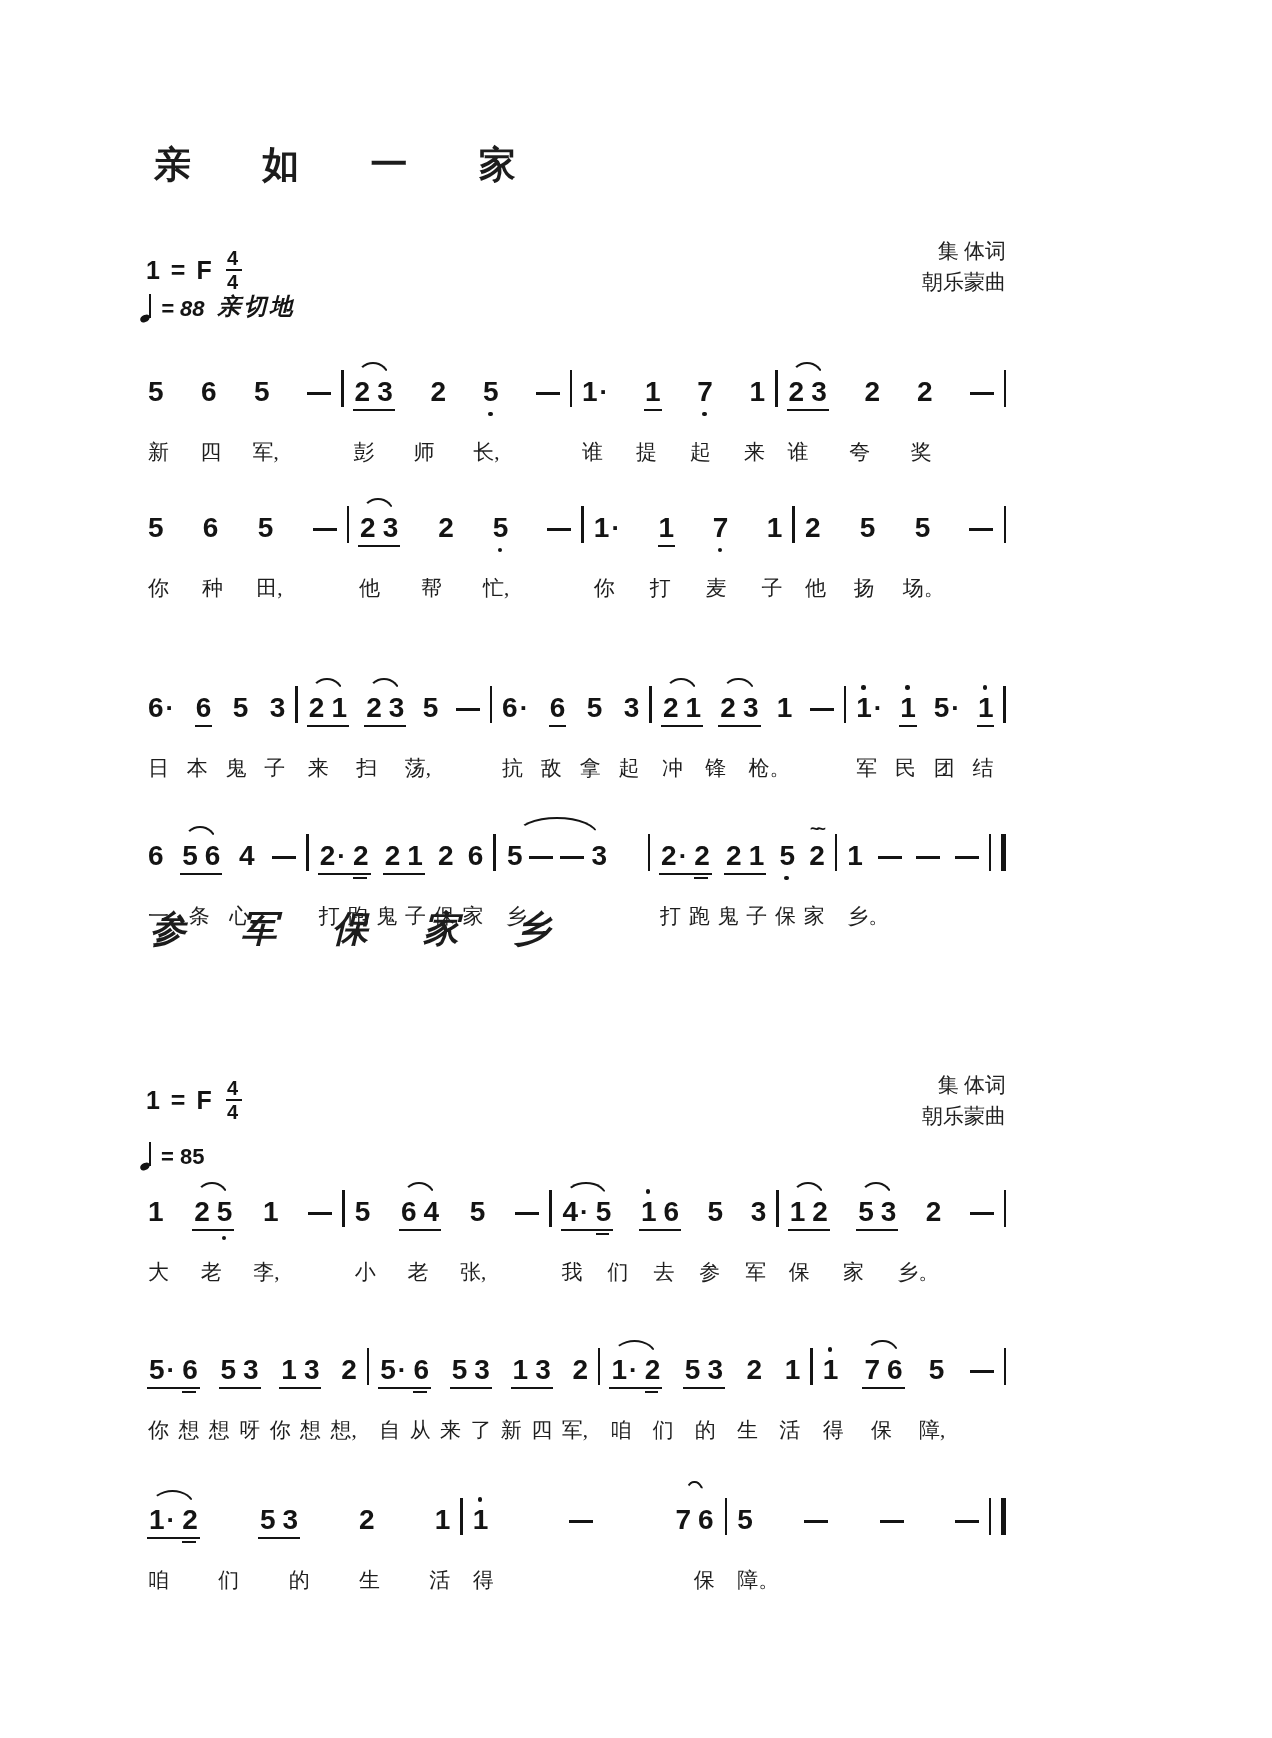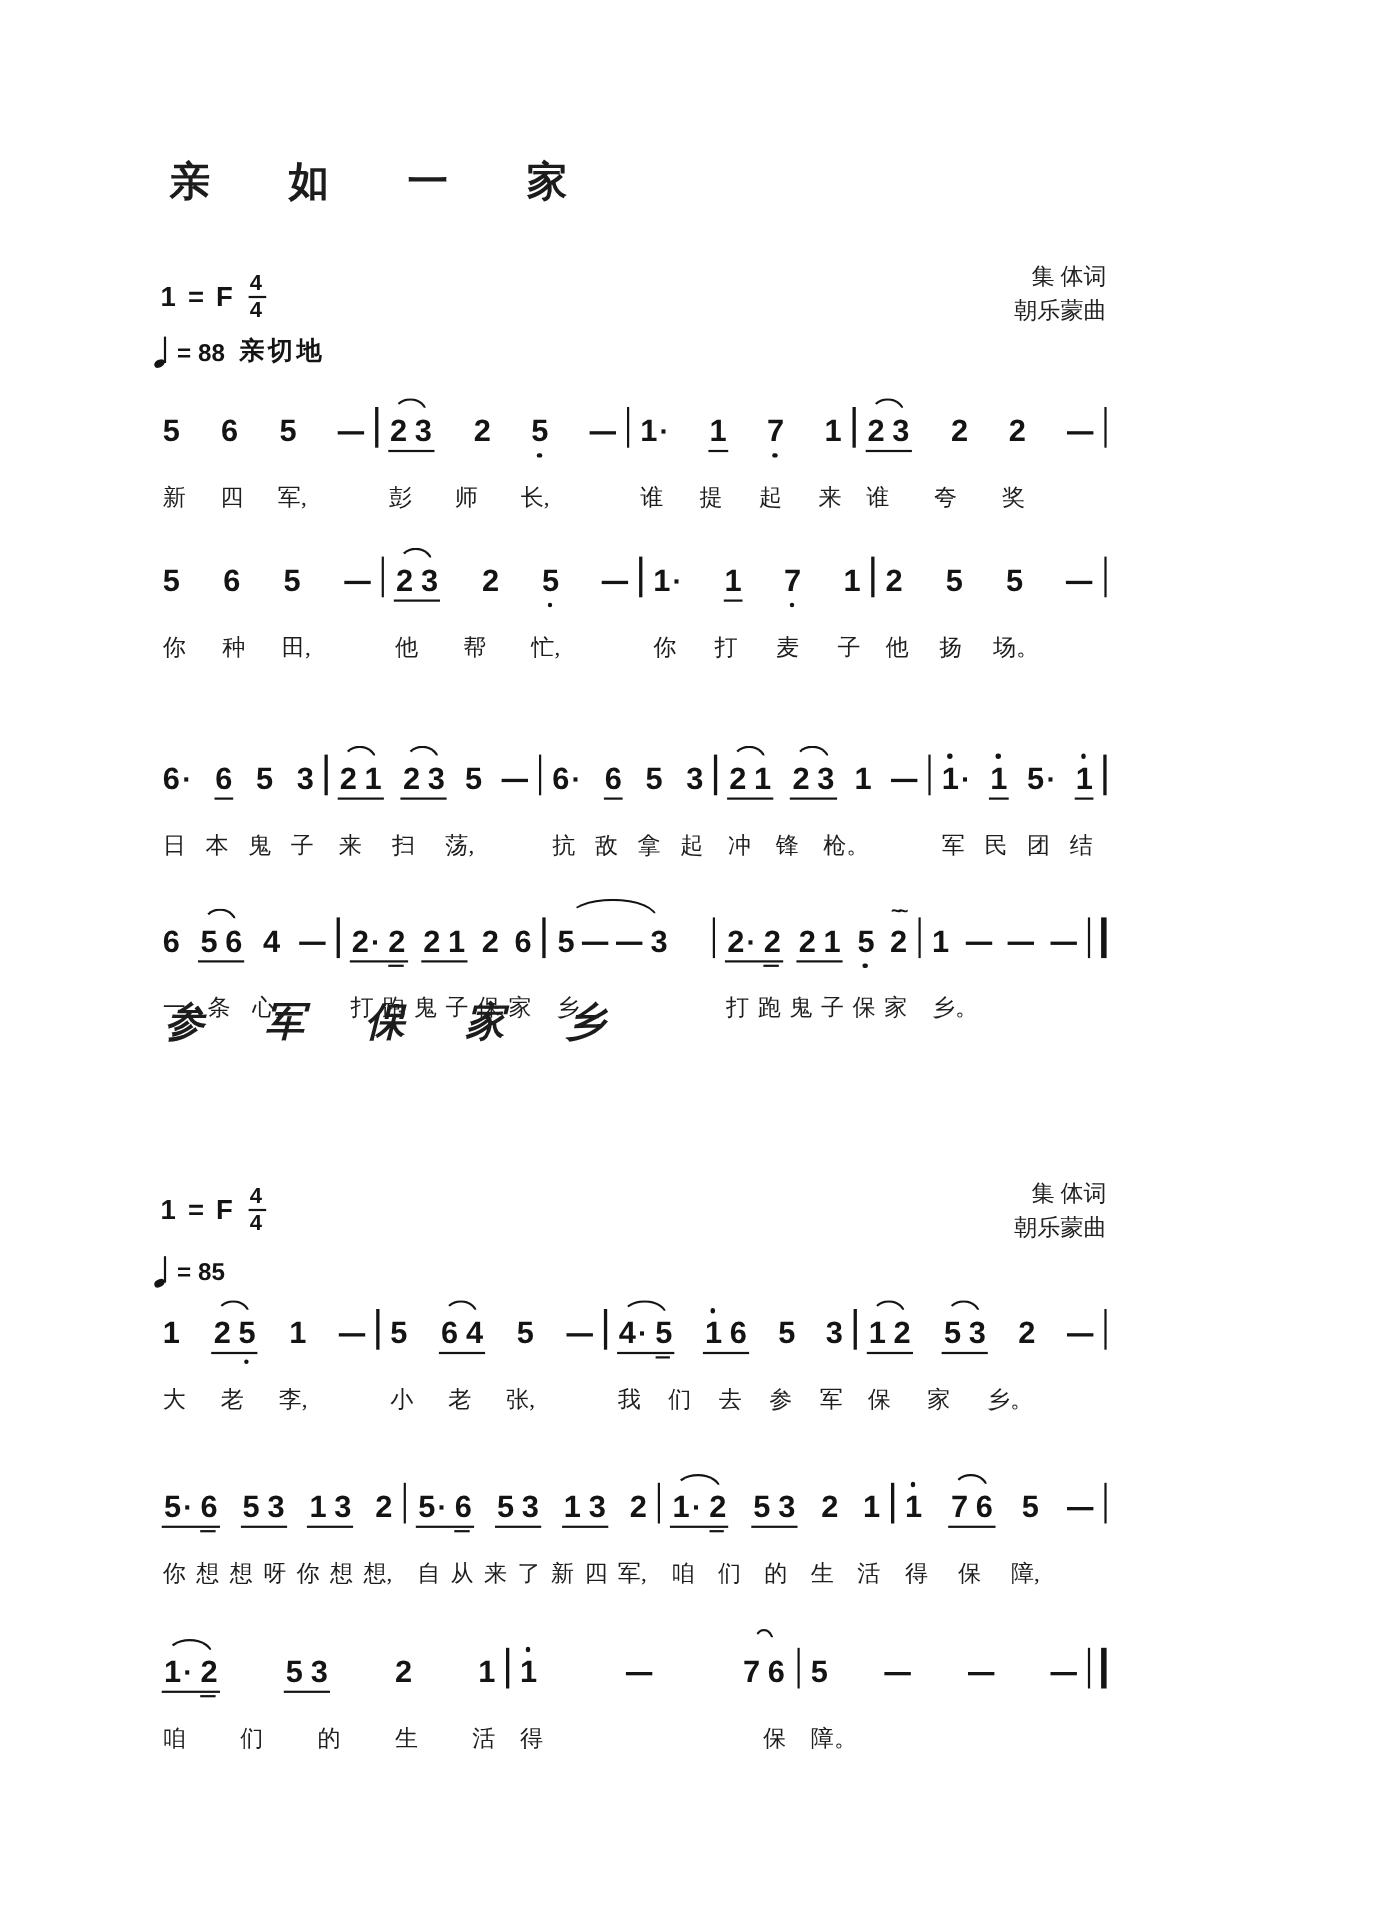--- a/index.html
+++ b/index.html
@@ -19,21 +19,21 @@
 
   .keyline{position:absolute;left:8px;display:flex;align-items:center;gap:12px;
            font-weight:700;font-size:25px;letter-spacing:2px;}
   #key1{top:248px;} #key2{top:1078px;}
   .ts{display:inline-flex;flex-direction:column;align-items:center;line-height:1;}
   .ts b{font-size:20px;font-weight:700;}
   .ts i{display:block;width:16px;height:2px;background:#141414;margin:1px 0;}
 
   .tempo{position:absolute;left:2px;display:flex;align-items:flex-end;gap:9px;
          font-weight:700;font-size:22px;height:34px;}
-  #tp1{top:300px;} #tp2{top:1136px;}
+  #tp1{top:288px;font-style:italic;} #tp2{top:1136px;}
   .qn{position:relative;display:inline-block;width:12px;height:30px;flex:0 0 auto;}
   .qn b{position:absolute;left:0;bottom:0;width:10px;height:7px;background:#141414;
         border-radius:55% 45% 60% 40%;transform:rotate(-18deg);}
   .qn i{position:absolute;right:1px;bottom:4px;width:2px;height:24px;background:#141414;}
   .expr{font-family:"Liberation Serif",serif;font-weight:700;font-size:23px;margin-left:4px;letter-spacing:3px;}
 
   
   .line{position:absolute;left:0;width:100%;display:flex;align-items:flex-start;}
   #l1{top:372px;} #l2{top:508px;} #l3{top:688px;} #l4{top:836px;}
   #l5{top:1192px;} #l6{top:1350px;} #l7{top:1500px;}

